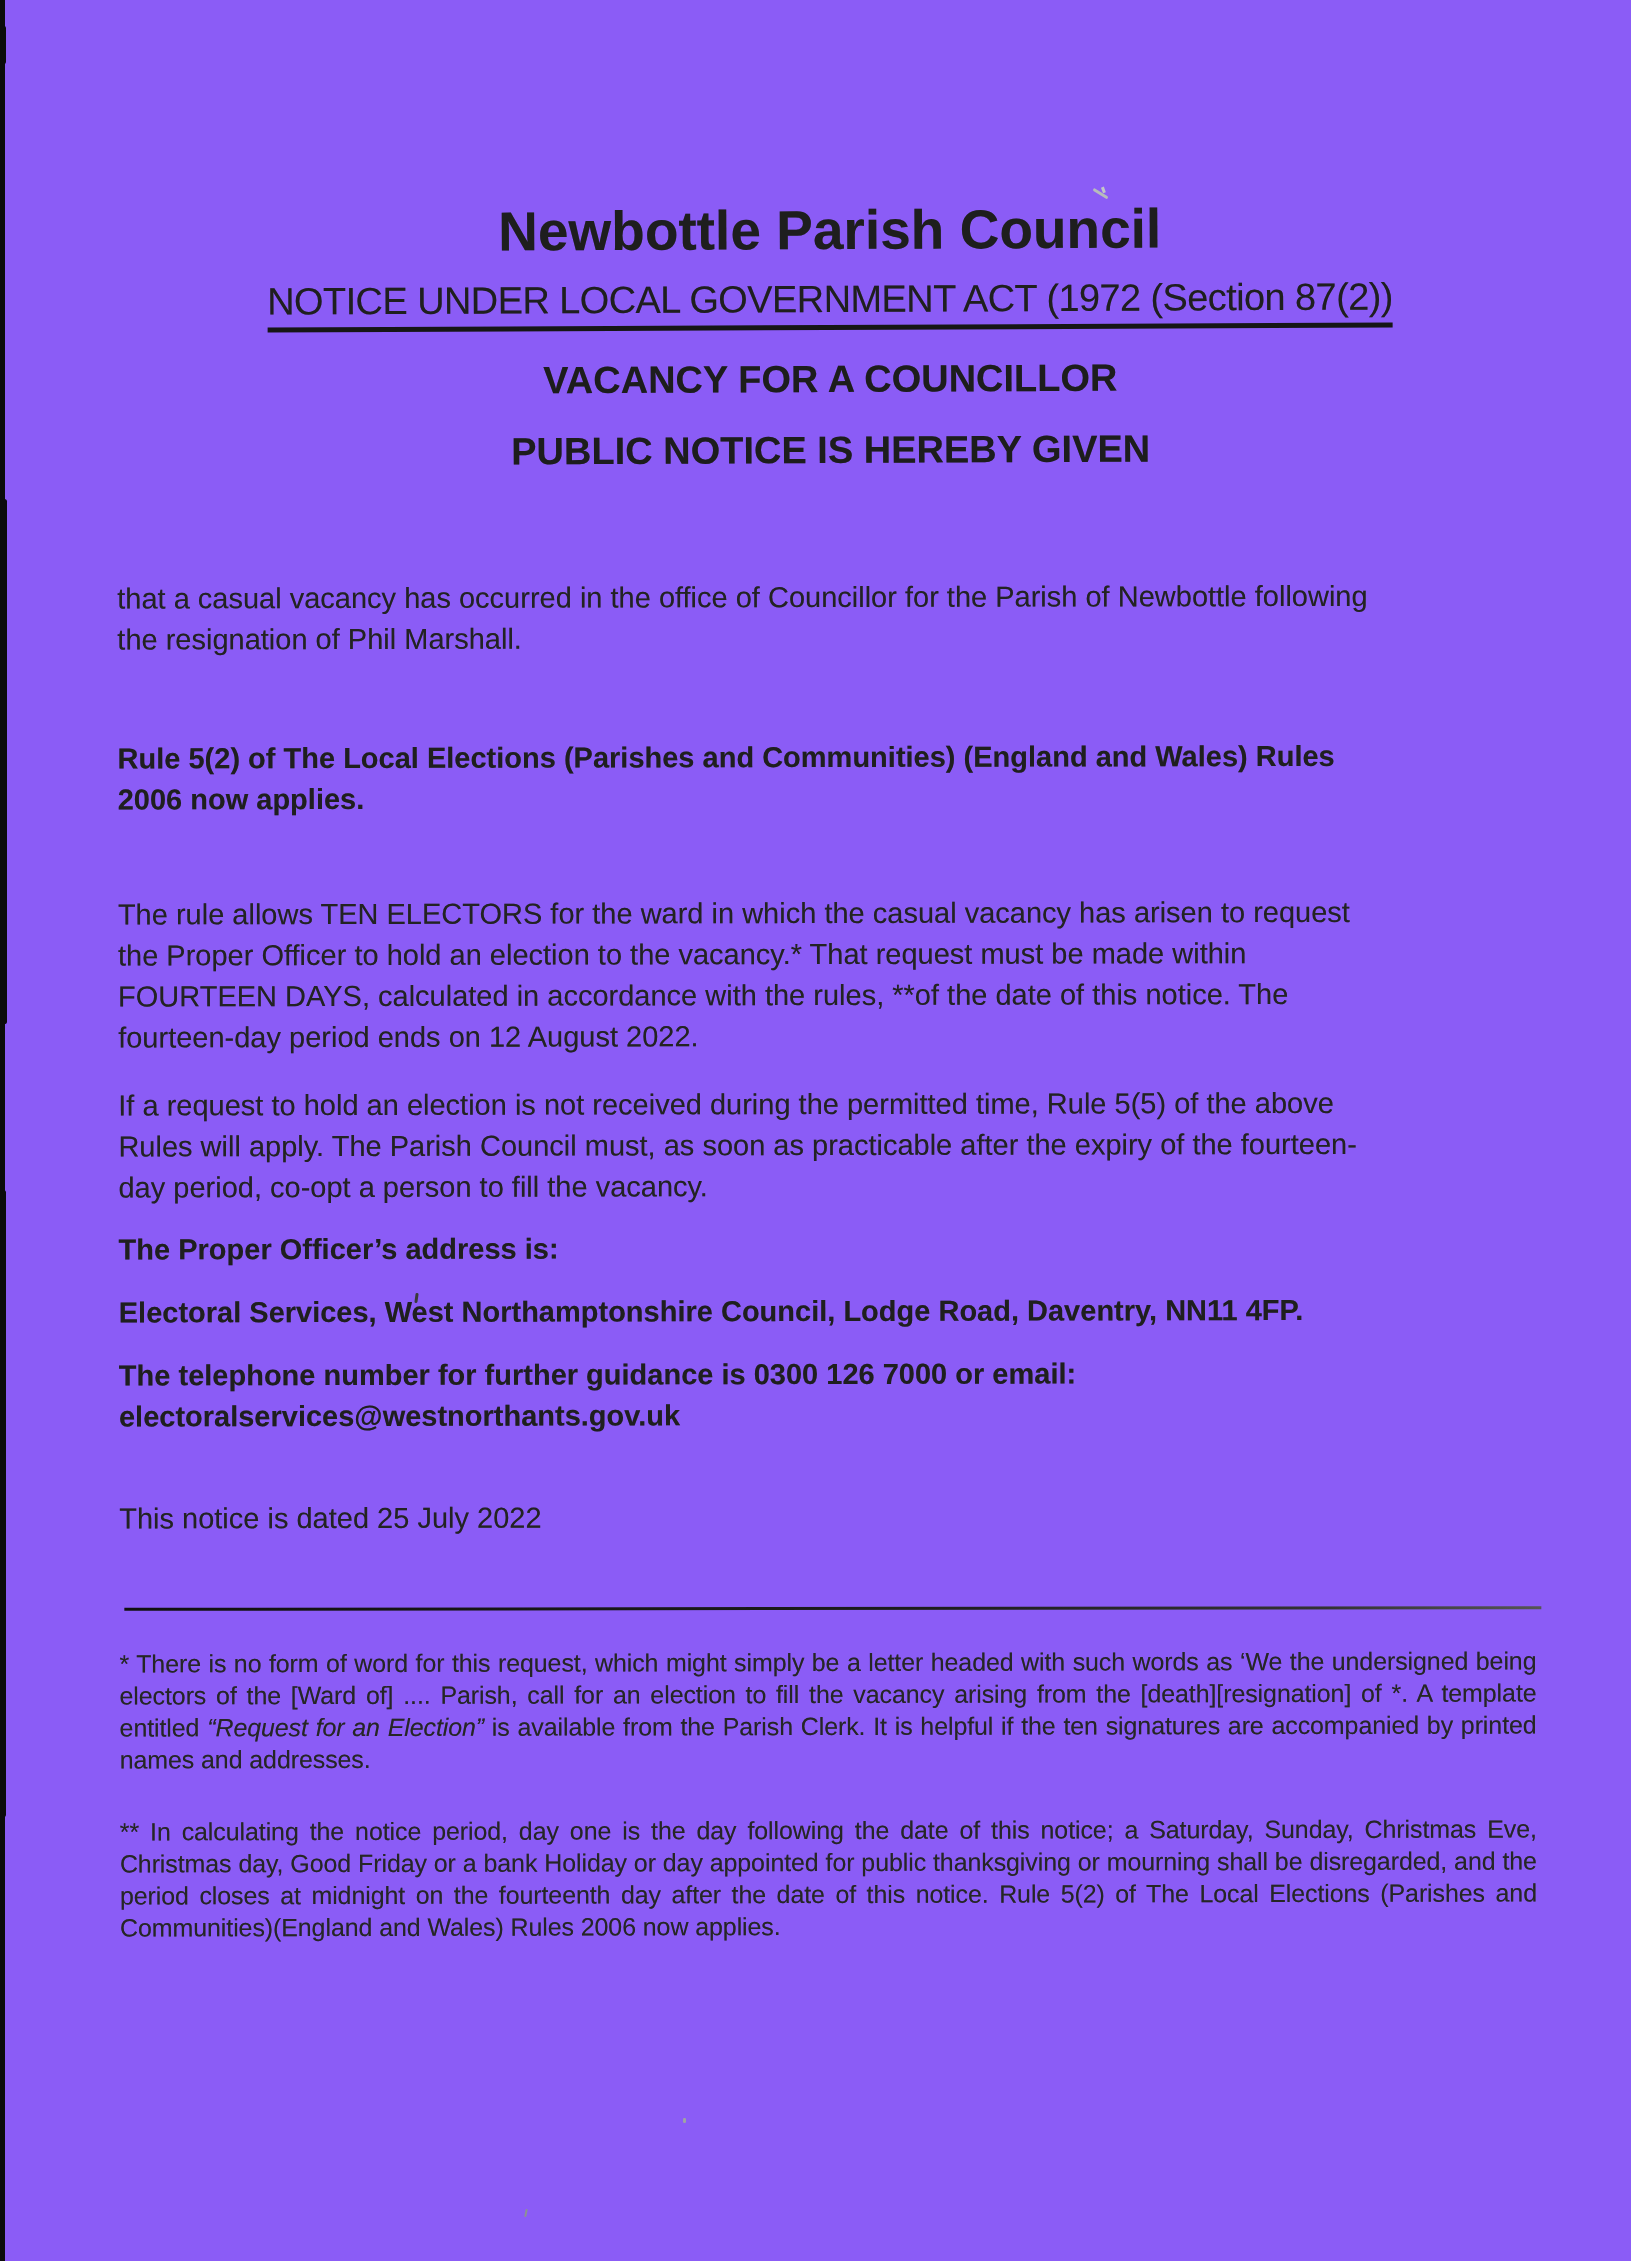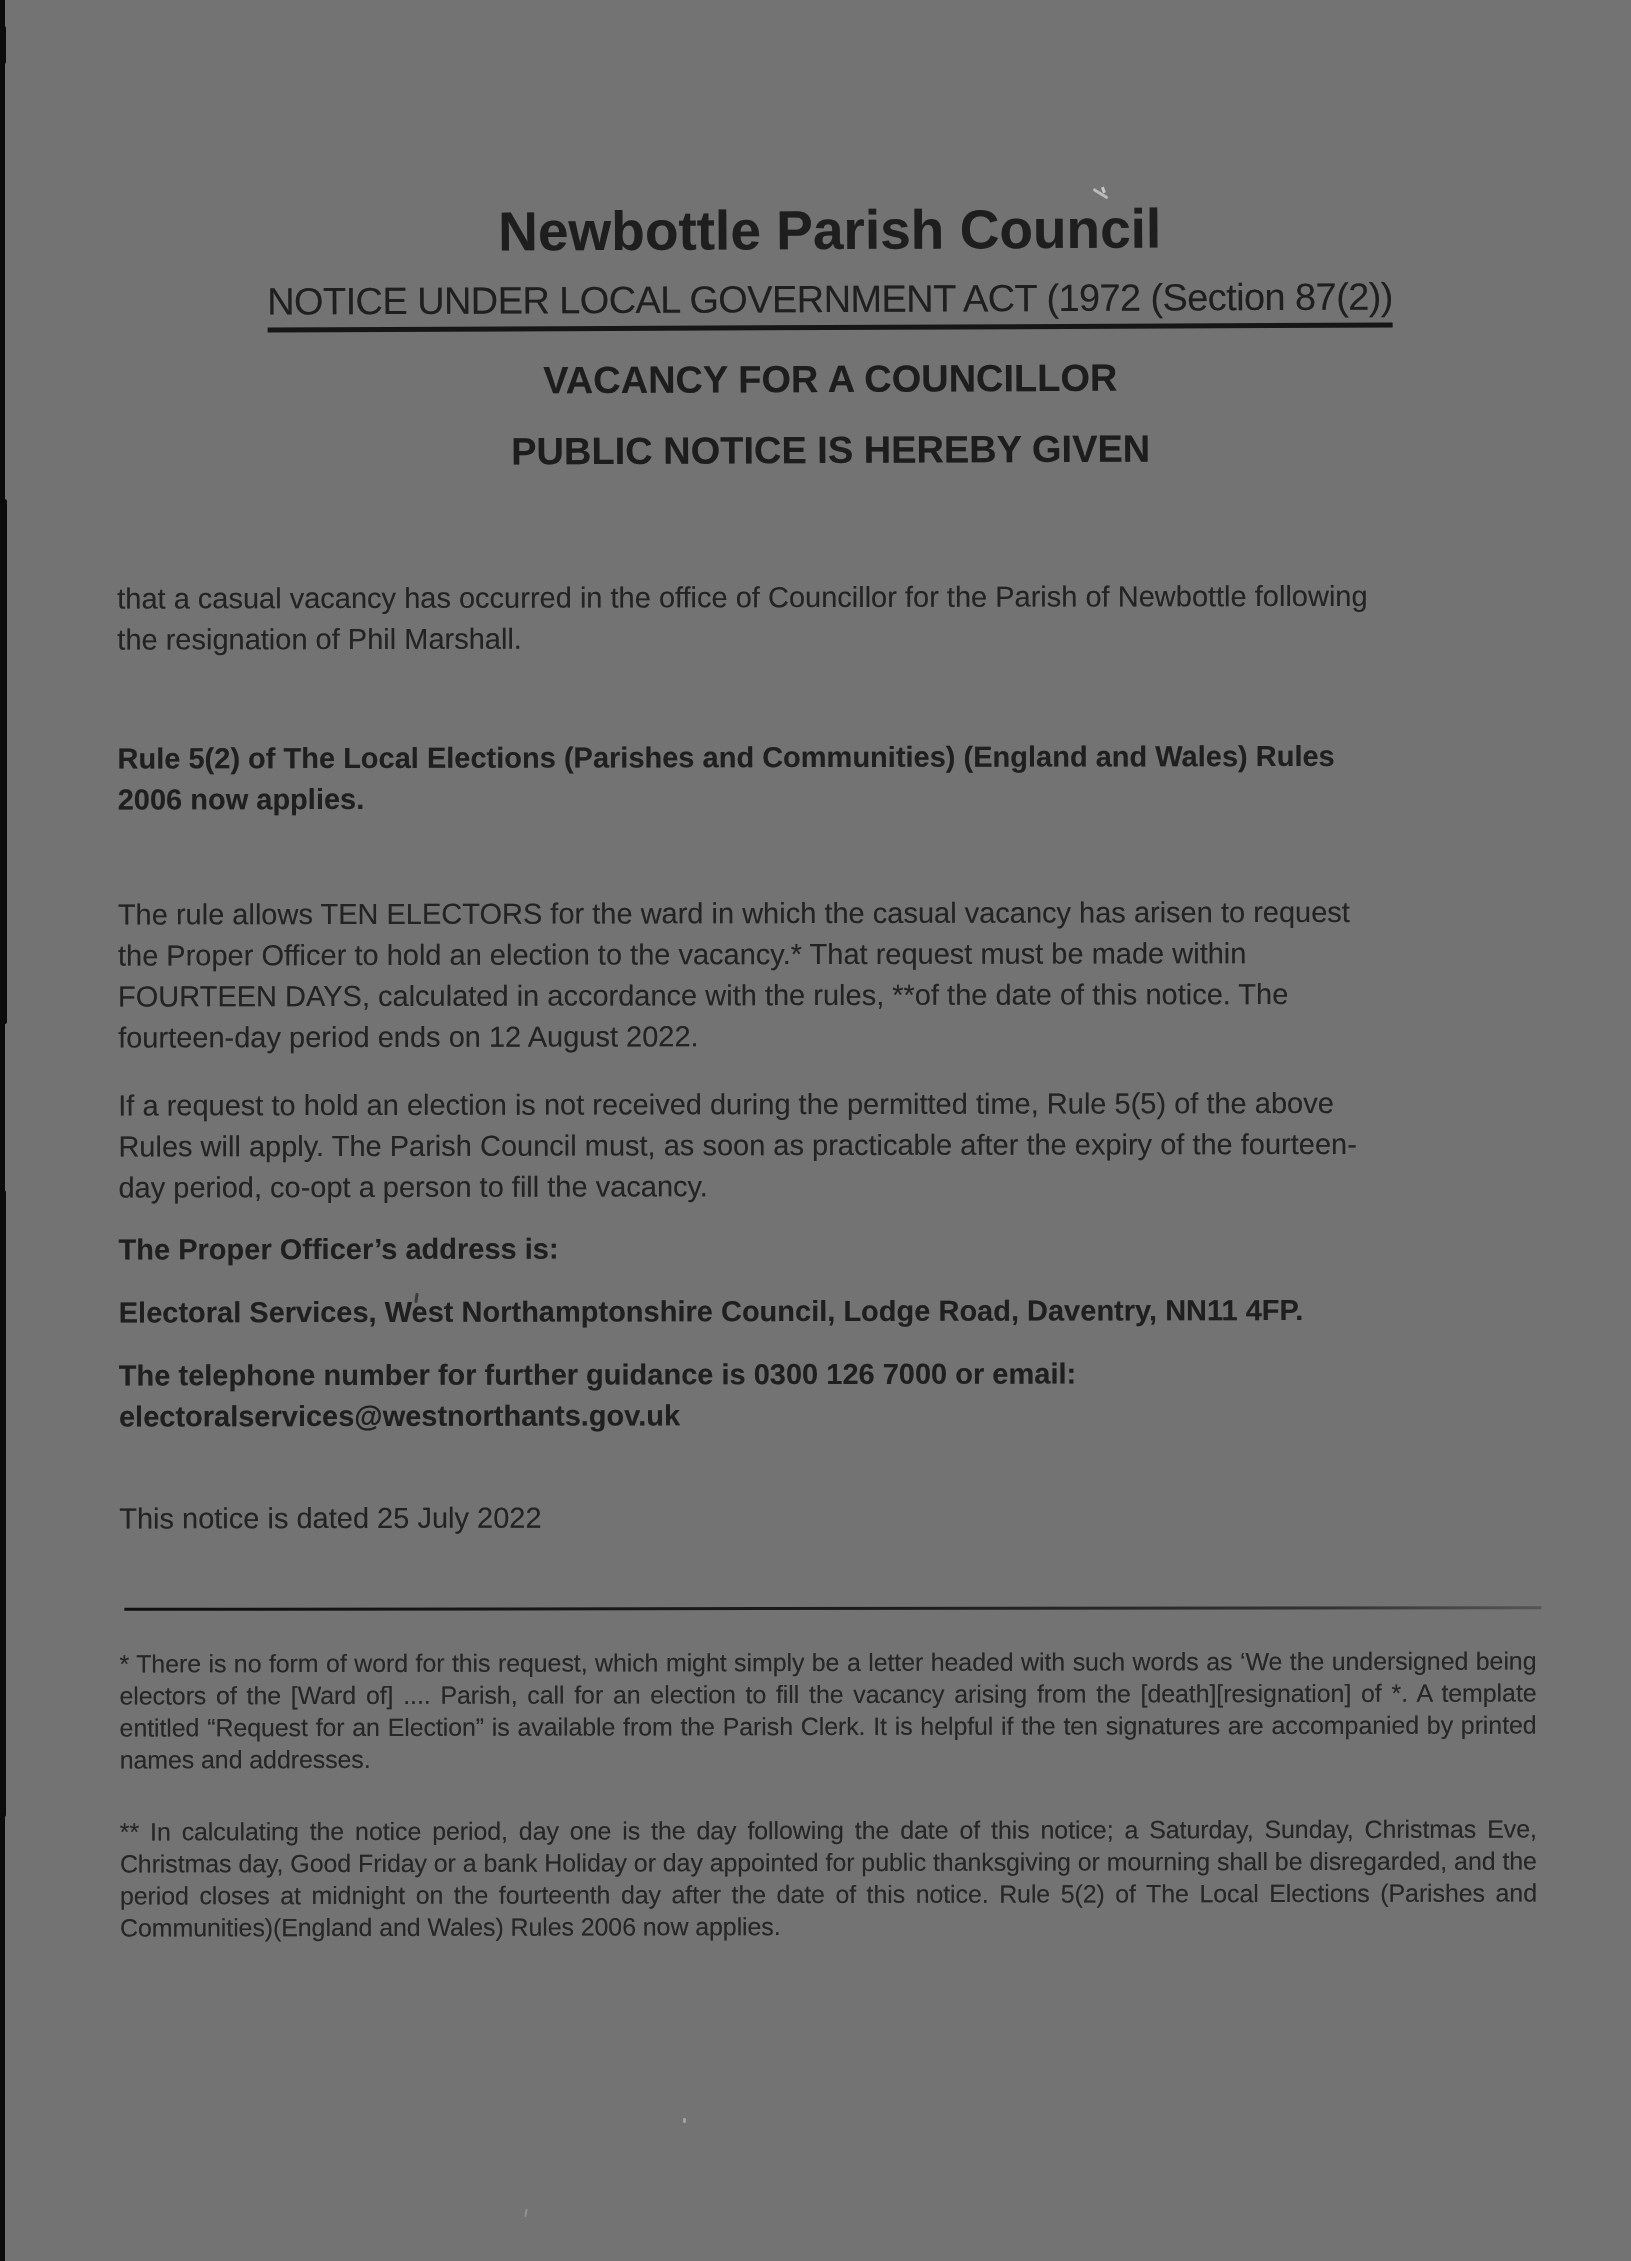--- a/index.html
+++ b/index.html
@@ -1,19 +1,19 @@
 <!DOCTYPE html>
 <html style="font-size:10.2px"><head>
 <meta charset="utf-8">
 <style>
   html,body{margin:0;padding:0;background:#e8e8e8;}
   .sheet{
     position:relative;
     width:1632px;height:2261px;
-    background:#737373;
+    background:#8b5cf6;
     overflow:hidden;
     font-family:"Liberation Sans","DejaVu Sans",sans-serif;
     color:#242424;
   }
   .sheet *{box-sizing:border-box;}
   
   .edge-strip{position:absolute;left:0;top:0;width:4.5px;height:2261px;background:#0c0c0c;}
   .edge-strip-b1{position:absolute;left:0;top:499px;width:7px;height:525px;background:#0c0c0c;border-radius:0 2.6px 2.6px 0;}
   .edge-strip-b2{position:absolute;left:0;top:1190px;width:5.8px;height:627px;background:#0c0c0c;border-radius:0 2.6px 2.6px 0;}
   .edge-strip-b3{position:absolute;left:0;top:25.6px;width:6.4px;height:38px;background:#0c0c0c;border-radius:0 1.9px 1.9px 0;}
@@ -59,21 +59,21 @@
     background:linear-gradient(to right,#101010 0%,#1c1c1c 55%,#333 85%,#555 100%);
     transform:rotate(0.05deg);
   }
 
   .footnote{
     font-size:25px;line-height:32px;text-align:justify;color:#262626;
     letter-spacing:-0.1px;width:1417px;
   }
   .fn-1{margin-top:37px;}
   .fn-2{margin-top:40px;}
-  .fn-em{}
+  .fn-em{font-style:italic;}
 
   
   .artifact{position:absolute;pointer-events:none;}
   .squiggle{left:1092px;top:192px;width:16.6px;height:3.2px;background:#b7bcbc;transform:rotate(32deg);border-radius:1.9px;}
   .squiggle2{left:1102px;top:187px;width:2.6px;height:6.4px;background:#c3c7c7;transform:rotate(-20deg);}
   .stray-apostrophe{left:415px;top:1293px;width:3.2px;height:10.2px;background:#3a3a3a;transform:rotate(8deg);border-radius:1.3px;}
   .speck1{left:683px;top:2118px;width:2.6px;height:4.5px;background:#9fa4a4;border-radius:1.3px;}
   .speck2{left:525px;top:2209px;width:1.9px;height:7.7px;background:#8d9292;transform:rotate(12deg);border-radius:1.3px;}
 </style>
 </head>

